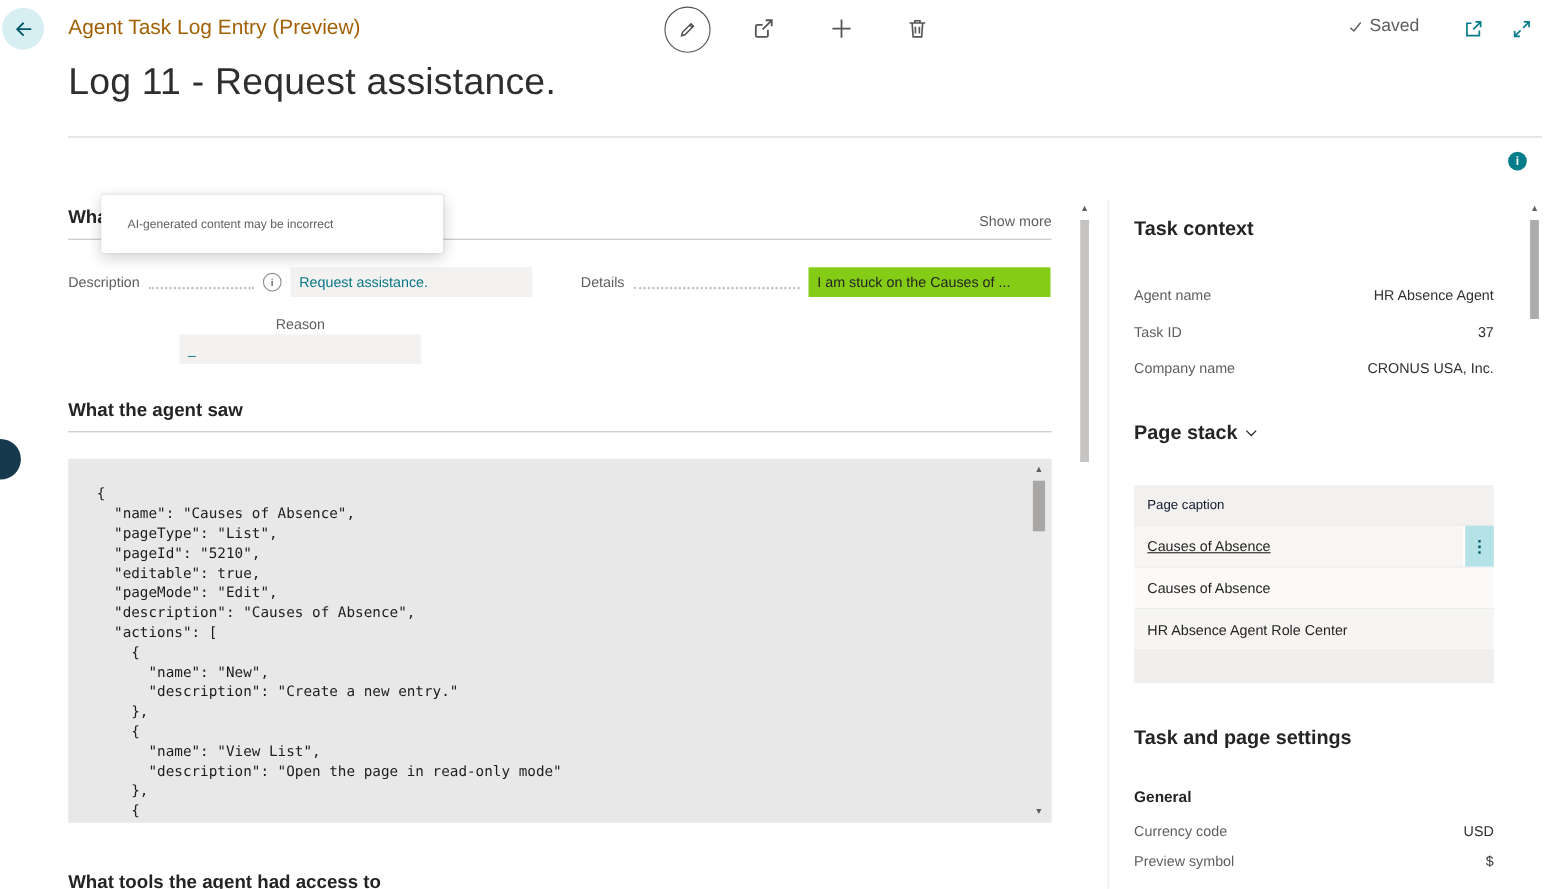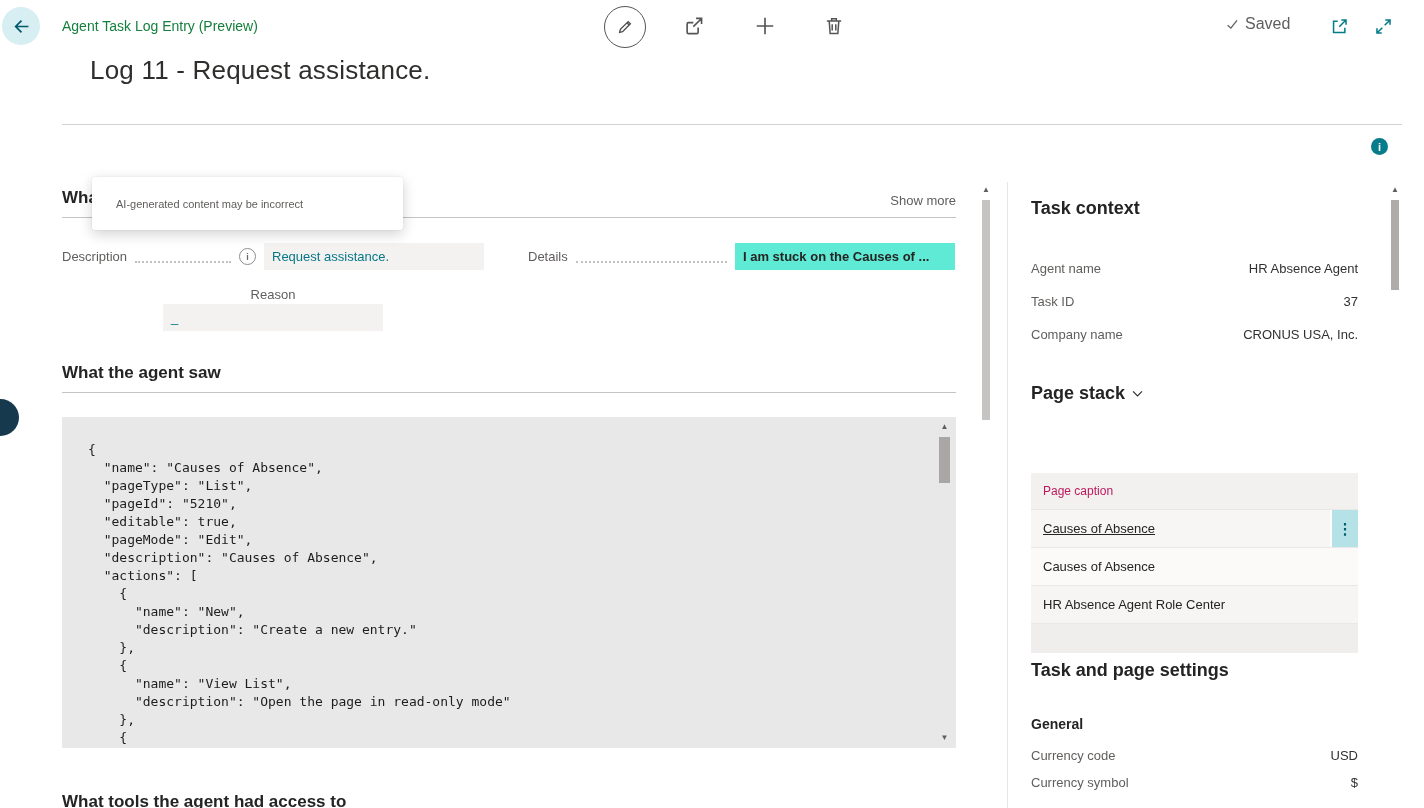--- a/index.html
+++ b/index.html
@@ -4,43 +4,43 @@
 <style>
   html,body{margin:0;padding:0;}
   body{
     width:1424px;height:808px;overflow:hidden;position:relative;background:#fff;
     font-family:"Liberation Sans",sans-serif;color:#323130;
   }
   .abs{position:absolute;}
   svg{display:block;}
   
   .back-btn{width:38px;height:38px;border-radius:50%;background:#d7eef2;display:flex;align-items:center;justify-content:center;cursor:pointer;}
-  .app-title{font-size:14px;color:#15803d;line-height:52px;white-space:nowrap;}
+  .app-title{font-size:19px;color:#a16207;line-height:52px;white-space:nowrap;}
   .circle-btn{width:40px;height:40px;border-radius:50%;border:1px solid #555;display:flex;align-items:center;justify-content:center;color:#444;cursor:pointer;background:#fff;}
   .tool-ic{color:#565554;cursor:pointer;}
   .teal-ic{color:#067c8a;cursor:pointer;}
   .saved{display:flex;align-items:center;gap:6px;font-size:16px;color:#605e5c;}
   
-  .page-title{font-size:26px;font-weight:300;color:#2f2e2d;white-space:nowrap;letter-spacing:.2px;margin-left:28px;}
+  .page-title{font-size:34px;font-weight:300;color:#2f2e2d;white-space:nowrap;letter-spacing:.2px;}
   .divider{background:#d4d2d0;height:1px;}
   .info-dot{width:17px;height:17px;border-radius:50%;background:#077c8a;color:#fff;font-size:11px;font-weight:700;display:flex;align-items:center;justify-content:center;cursor:pointer;}
   
   .sec-head{border-bottom:1px solid #c6c4c2;display:flex;align-items:flex-end;justify-content:space-between;padding-bottom:9px;box-sizing:border-box;}
   .sec-title{font-size:17px;font-weight:700;color:#242424;margin:0;white-space:nowrap;}
   .show-more{font-size:13px;color:#605e5c;cursor:pointer;white-space:nowrap;}
   
   .tooltip{background:#fff;border-radius:3px;box-shadow:0 4px 14px rgba(0,0,0,.18),0 0 2px rgba(0,0,0,.1);display:flex;align-items:center;padding-left:24px;box-sizing:border-box;z-index:30;}
   .tooltip span{font-size:11px;color:#605e5c;}
   
   .fieldrow{display:flex;align-items:center;}
   .flabel{font-size:13px;color:#605e5c;white-space:nowrap;}
   .leader{flex:1;margin:0 8px;border-bottom:2px dotted #c3c1bf;transform:translateY(5px);height:1px;}
   .fvalue{width:220px;height:27px;background:#f3f2f1;display:flex;align-items:center;padding:0 8px;box-sizing:border-box;font-size:13px;white-space:nowrap;overflow:hidden;flex:0 0 auto;cursor:text;}
   .teal{color:#077787;}
-  .sel{background:#5eead4;color:#252423;font-weight:bold;}
+  .sel{background:#84cc16;color:#252423;}
   .info-outline{width:15px;height:15px;border-radius:50%;border:1px solid #8f8d8b;color:#6b6967;font-size:9px;font-weight:700;display:flex;align-items:center;justify-content:center;margin-right:8px;flex:0 0 auto;cursor:pointer;}
   
   .codeblock{background:#e8e8e8;overflow:hidden;}
   .codeblock pre{margin:0;font-family:"DejaVu Sans Mono","Liberation Mono",monospace;font-size:13px;line-height:18px;color:#1d1d1d;white-space:pre;}
   .sb-arrow{font-size:8px;color:#5f5e5d;text-align:center;line-height:12px;cursor:pointer;}
   .sb-thumb{background:#a9a7a5;cursor:pointer;}
   
   .fb-h{font-size:18px;font-weight:600;color:#242424;white-space:nowrap;display:flex;align-items:center;gap:6px;}
   .fb-row{display:flex;justify-content:space-between;align-items:center;font-size:13px;height:27px;}
   .fb-label{color:#605e5c;white-space:nowrap;}
@@ -212,21 +212,21 @@
 <div class="abs fb-h" style="left:1031px;top:383px;cursor:pointer;">
   <span>Page stack</span>
   <span>
     <svg width="13" height="13" viewBox="0 0 16 16" fill="none" stroke="#2b2b2b" stroke-width="1.4">
         <path d="M2.5 5.5 L8 11 L13.5 5.5"></path>
       </svg>
   </span>
 </div>
 
 <div class="abs" style="left:1031px;top:441px;width:327px;">
-  <div class="ps-row" style="height:37px;background:#f2f1f0;font-size:12px;color:#be185d;margin-top:32px;">Page caption</div>
+  <div class="ps-row" style="height:37px;background:#f2f1f0;font-size:12px;color:#0f172a;">Page caption</div>
   <div class="ps-row" style="height:38px;background:#f7f6f5;">
     <span class="underline">Causes of Absence</span>
     <span class="ellipsis-btn">⋮</span>
   </div>
   <div class="ps-row" style="height:38px;background:#fbfaf9;">
     <span>Causes of Absence</span>
   </div>
   <div class="ps-row" style="height:38px;background:#f6f5f4;">
     <span>HR Absence Agent Role Center</span>
   </div>
@@ -235,21 +235,21 @@
 
 <div class="abs fb-h" style="left:1031px;top:660px;">Task and page settings</div>
 <div class="abs" style="left:1031px;top:716px;font-size:14px;font-weight:700;color:#242424;">General</div>
 
 <div class="abs" style="left:1031px;top:742px;width:327px;">
   <div class="fb-row">
     <span class="fb-label">Currency code</span>
     <span class="fb-value">USD</span>
   </div>
   <div class="fb-row">
-    <span class="fb-label">Currency symbol</span>
+    <span class="fb-label">Preview symbol</span>
     <span class="fb-value">$</span>
   </div>
 </div>
 
 <div class="abs" style="left:1388px;top:184px;bottom:0;width:14px;">
   <div class="sb-arrow">▲</div>
   <div class="sb-thumb" style="width:8px;margin:4px auto 0;height:90px;background:#aeacaa;"></div>
 </div>
 
 </body></html>

